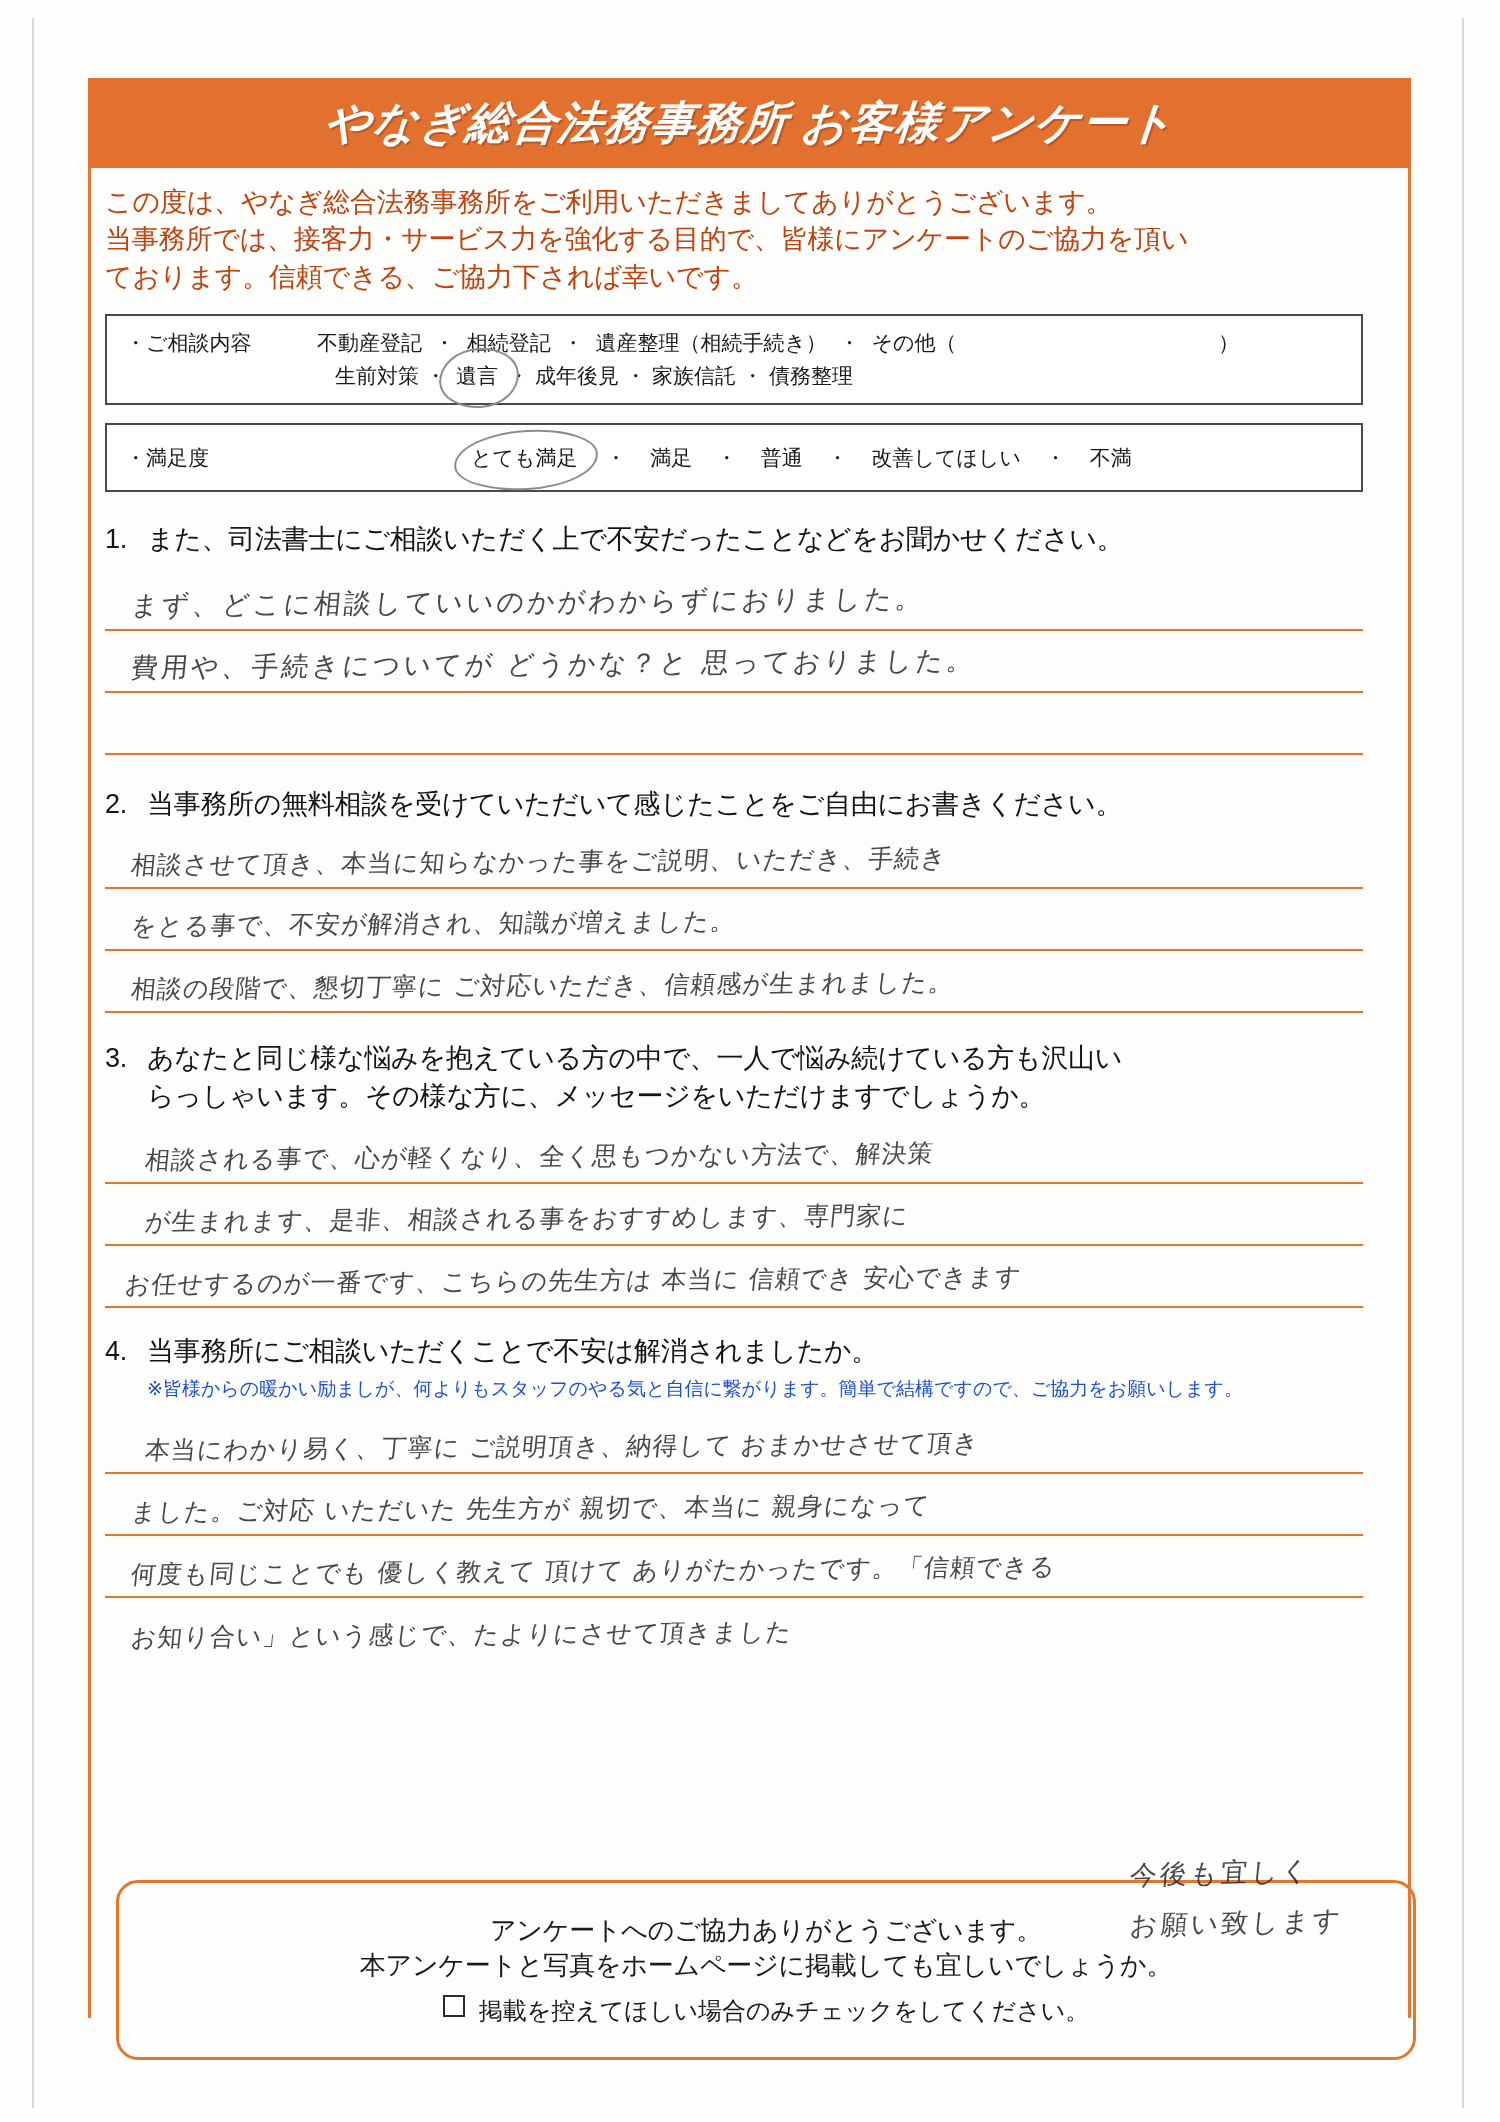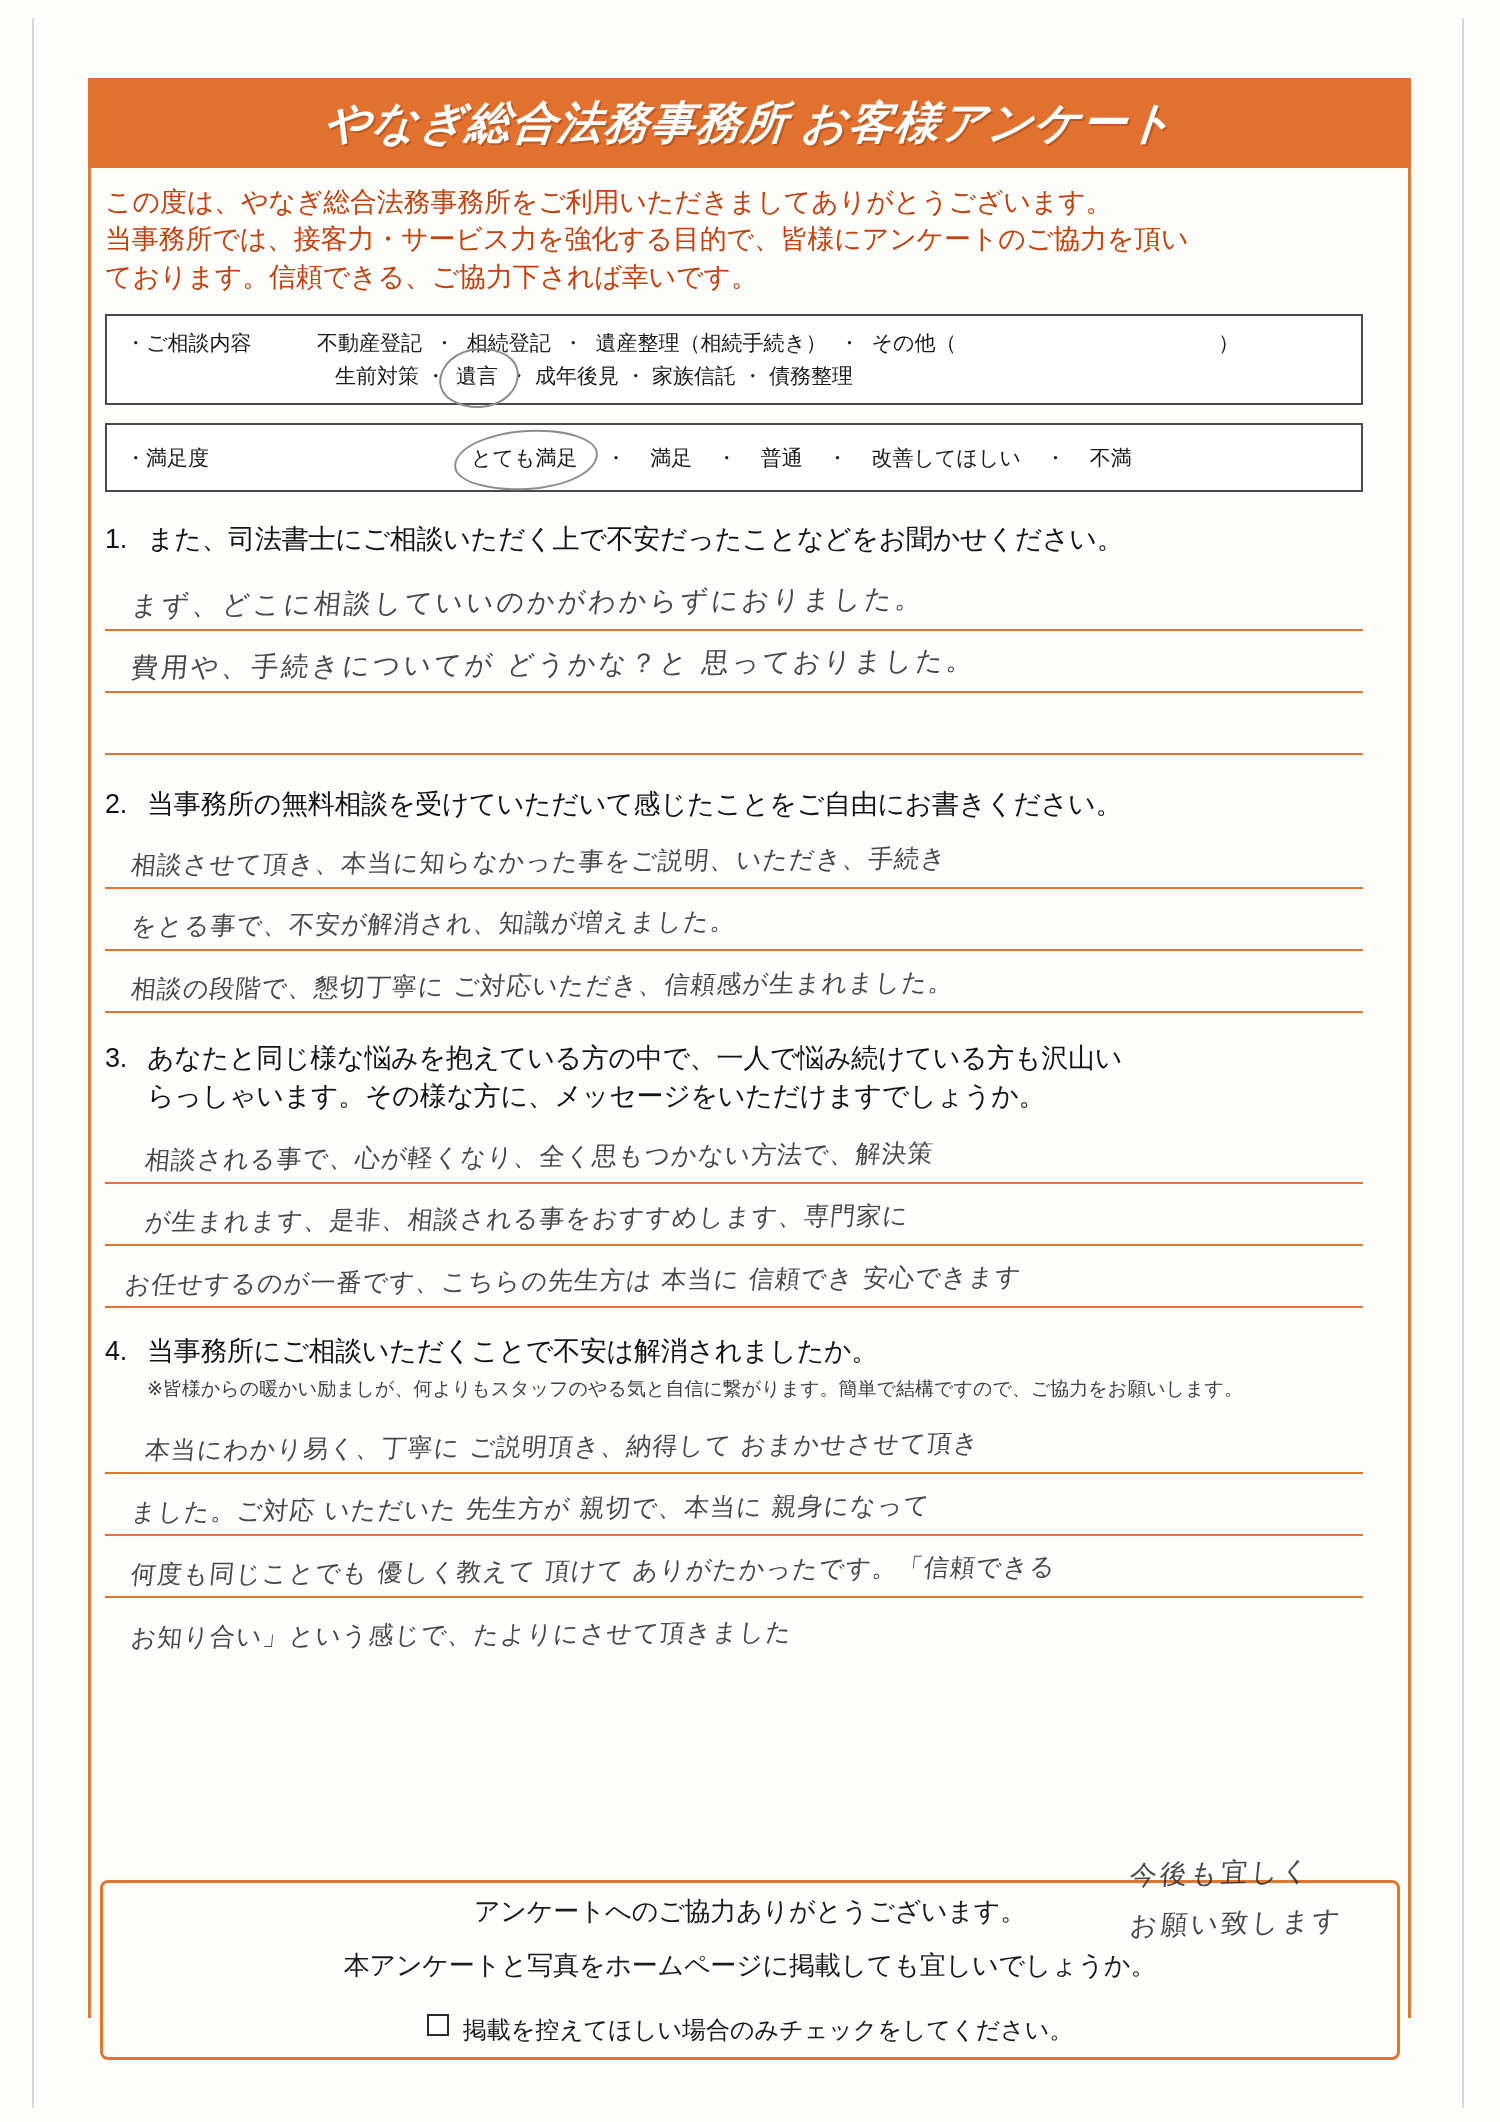--- a/index.html
+++ b/index.html
@@ -140,21 +140,21 @@
   }
   .q-num {
     flex: 0 0 auto;
     width: 42px;
     text-align: left;
   }
   .q-text { flex: 1 1 auto; }
   .q-text div { white-space: nowrap; }
   .q-note {
     font-size: 19px;
-    color: #404040;
+    color: #1d4ed8;
     margin: 6px 0 0 42px;
     white-space: nowrap;
   }
 
   
   .answer {
     position: relative;
     margin: 10px 0 0 14px;
     width: 1258px;
   }
@@ -190,32 +190,32 @@
     white-space: nowrap;
     letter-spacing: 3px;
     transform: rotate(-1.5deg) skewX(-6deg);
     opacity: 0.88;
     z-index: 5;
   }
 
   
   .footer-box {
     position: absolute;
-    left: 100px;
+    left: 116px;
     top: 1880px;
     width: 1300px;
     height: 180px;
     border: 3px solid #e2762e;
-    border-radius: 8px;
+    border-radius: 22px;
     background: transparent;
     display: flex;
     flex-direction: column;
     align-items: center;
     justify-content: center;
-    gap: 19px;
+    gap: 0;
   }
   .footer-line {
     font-size: 26px;
     color: #1a1a1a;
     white-space: nowrap;
     letter-spacing: -0.2px;
   }
   .footer-check {
     display: flex;
     align-items: flex-start;

